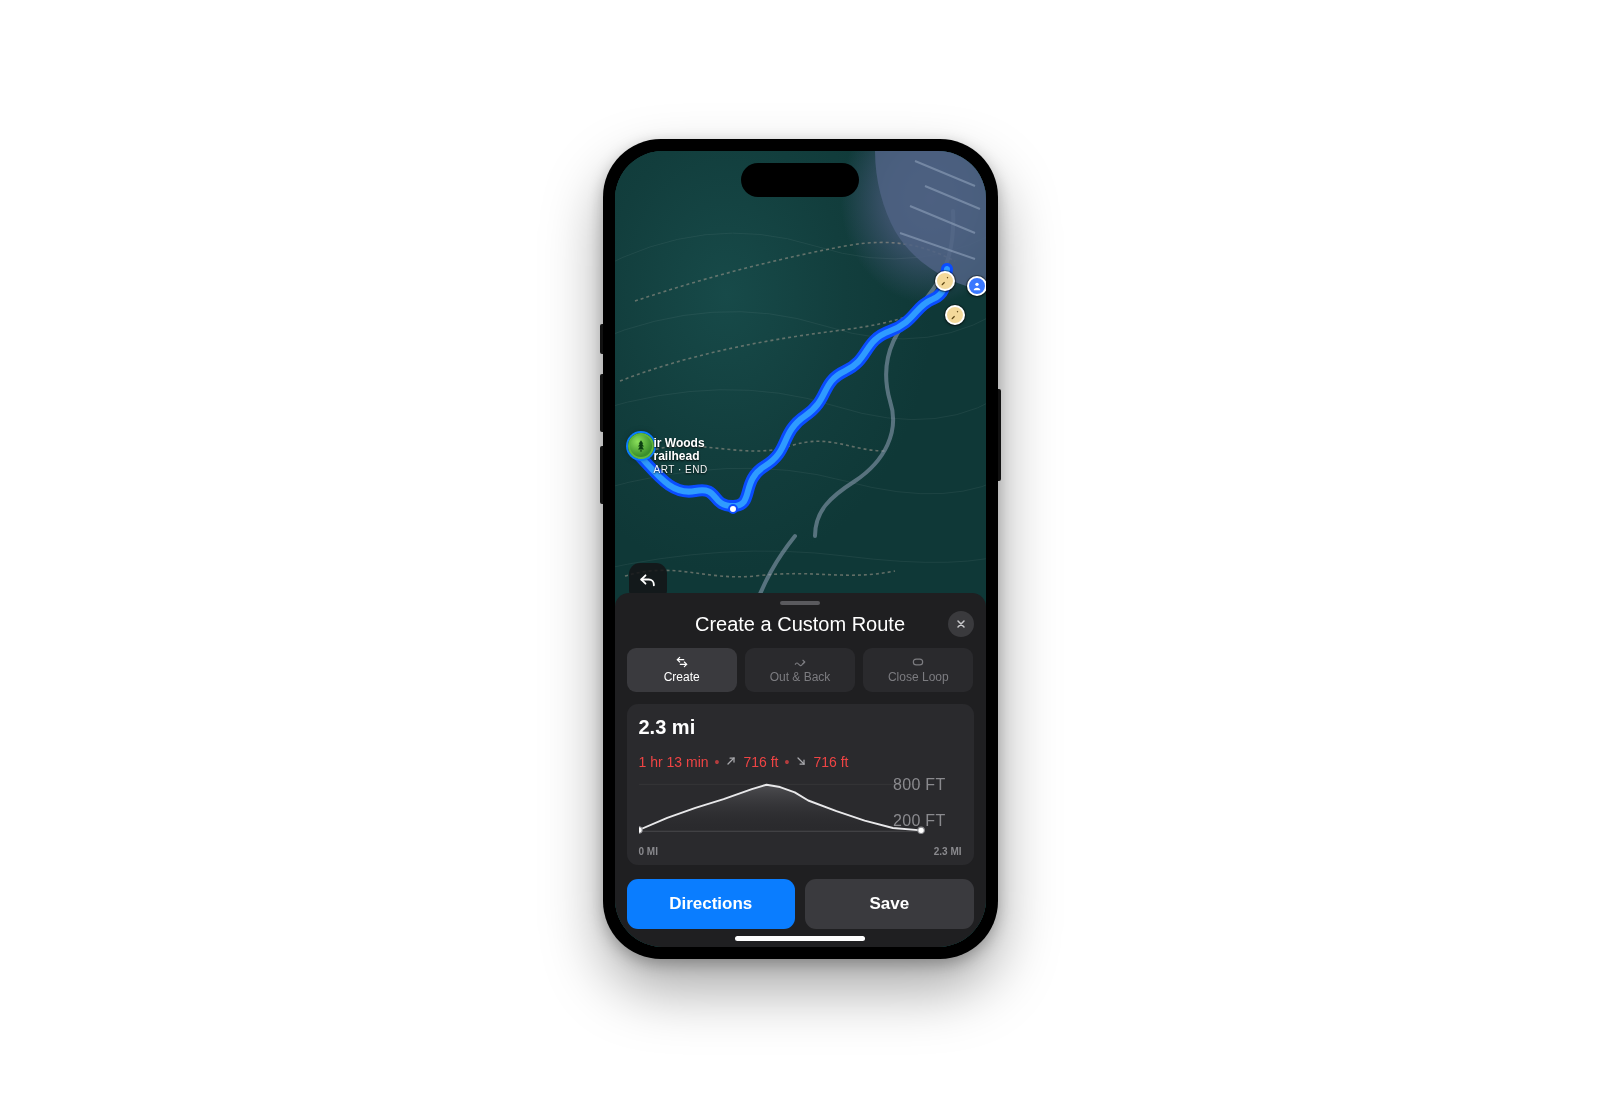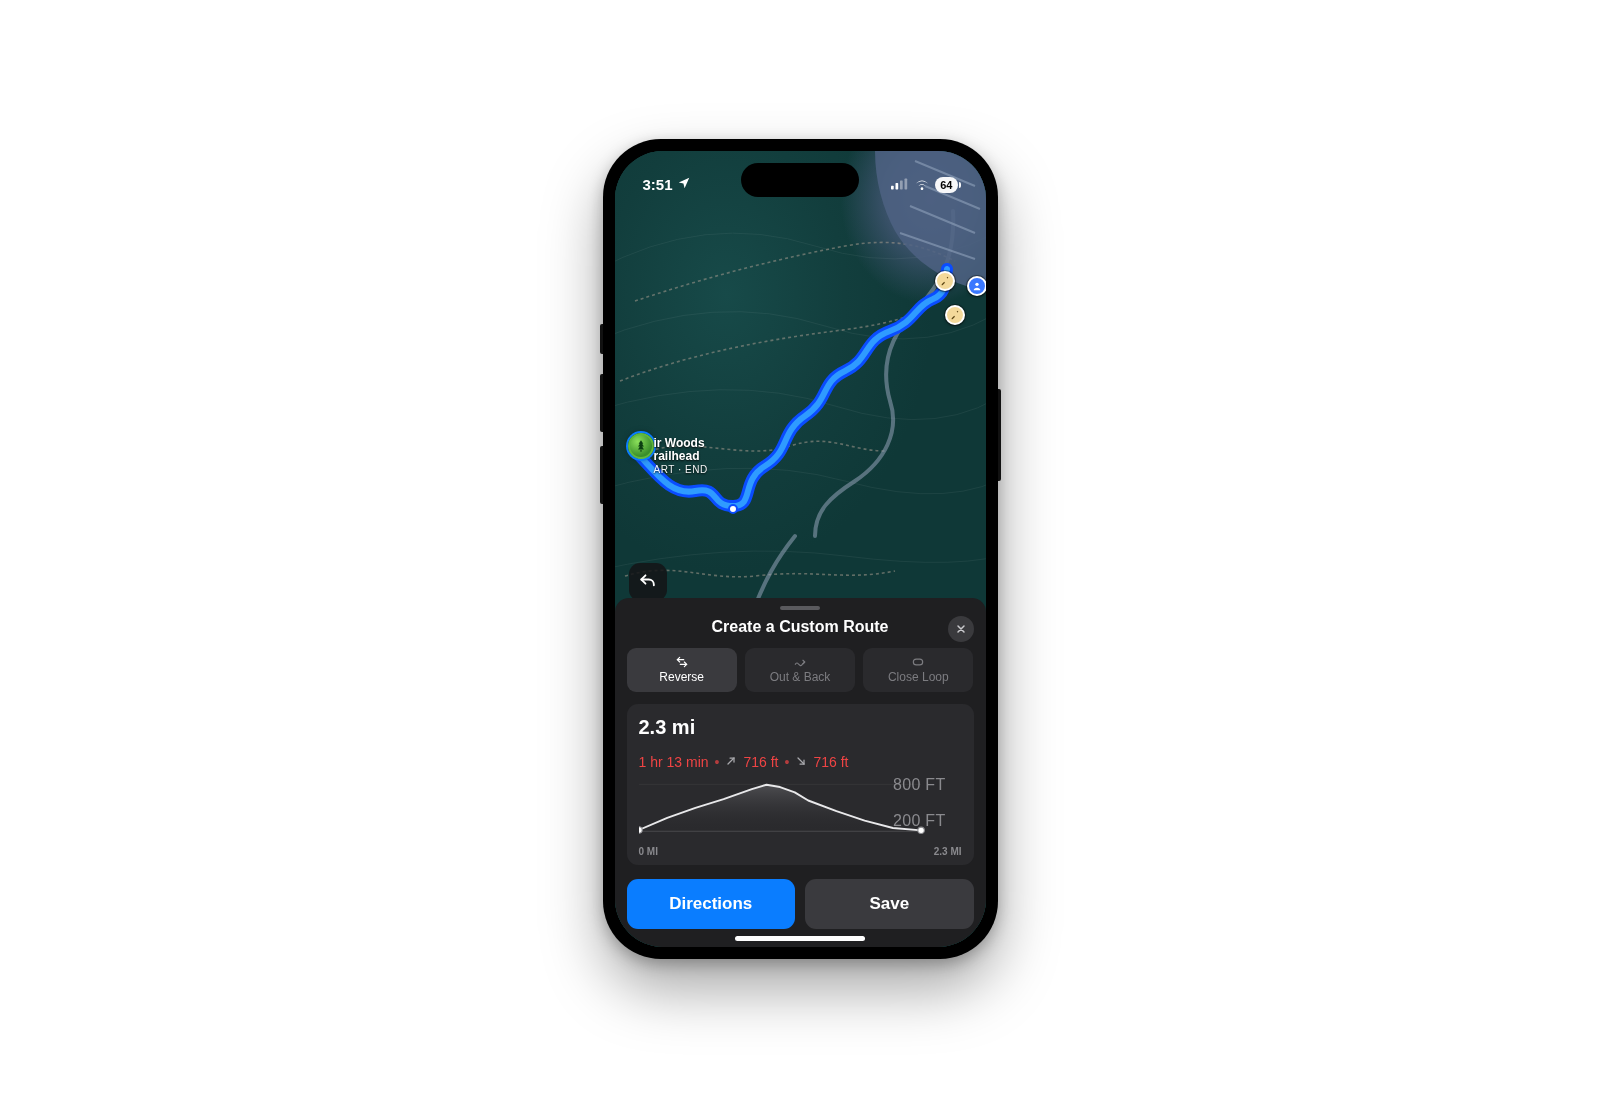--- a/index.html
+++ b/index.html
@@ -138,21 +138,21 @@
   position: absolute;
   left: 0; right: 0; bottom: 0;
   background: #1f1f21;
   border-top-left-radius: 14px;
   border-top-right-radius: 14px;
   padding: 8px 12px 18px;
   z-index: 45;
   color: #fff;
 }
 .grabber { width:40px; height:4px; background:#5a5a5e; border-radius:3px; margin: 0 auto 8px; }
-.sheet-header { position:relative; text-align:center; font-size:16px; font-weight:700; margin-bottom:12px; }
+.sheet-header { position:relative; text-align:center; font-size:20px; font-weight:400; margin-bottom:12px; }
 .close-btn {
   position:absolute; right:0; top:-2px;
   width:26px; height:26px; border-radius:50%;
   background:#3a3a3d;
   display:flex; align-items:center; justify-content:center;
   color:#c9c9cc;
 }
 .seg-row { display:flex; gap:8px; margin-bottom:12px; }
 .seg-btn {
   flex:1;
@@ -200,48 +200,20 @@
 }
 </style>
 </head>
 <body>
 
 <div class="phone-frame">
   <div class="pwr"></div>
   <div class="screen">
     <div class="island"></div>
 
-    <div class="status-bar">
-      <div class="status-left">
-        <span>3:51</span>
-        <span>
-          <svg width="14" height="14" viewBox="0 0 24 24" fill="#fff">
-              <path d="M3 11l18-8-8 18-2-8-8-2z"></path>
-            </svg>
-        </span>
-      </div>
-      <div class="status-right">
-        <span>
-          <svg width="18" height="12" viewBox="0 0 20 12" fill="#fff">
-              <rect x="0" y="8" width="3" height="4" rx="0.7"></rect>
-              <rect x="5" y="5" width="3" height="7" rx="0.7"></rect>
-              <rect x="10" y="2" width="3" height="10" rx="0.7" fill="#fff" opacity="0.4"></rect>
-              <rect x="15" y="0" width="3" height="12" rx="0.7" fill="#fff" opacity="0.4"></rect>
-            </svg>
-        </span>
-        <span>
-          <svg width="16" height="12" viewBox="0 0 24 18" fill="#fff">
-              <path d="M12 18c1 0 2-1 2-2s-1-2-2-2-2 1-2 2 1 2 2 2zm-5.6-5.6l2-2C9.4 9.4 10.6 9 12 9s2.6.4 3.6 1.4l2 2C16 10.8 14.1 10 12 10s-4 0.8-5.6 2.4zM2.8 8.8l2-2C7 4.6 9.4 3.6 12 3.6s5 1 7.2 3.2l2 2C18.4 6 15.3 4.8 12 4.8S5.6 6 2.8 8.8z"></path>
-            </svg>
-        </span>
-        <span class="battery-pill">
-          <span>64</span>
-        </span>
-      </div>
-    </div>
 
     <div class="map">
       <svg class="trail-overlay" viewBox="0 0 371 796" preserveAspectRatio="none">
 
         <g stroke="rgba(255,255,255,0.06)" stroke-width="1" fill="none">
           <path d="M-20 120 Q 90 60 200 95 T 400 70"></path>
           <path d="M-20 190 Q 100 140 210 175 T 400 150"></path>
           <path d="M-20 260 Q 110 220 220 255 T 400 235"></path>
           <path d="M-20 340 Q 120 300 230 330 T 400 320"></path>
           <path d="M-20 420 Q 110 390 230 405 T 400 400"></path>
@@ -326,21 +298,21 @@
       <div class="seg-row">
         <div class="seg-btn active">
           <span class="ico">
             <svg viewBox="0 0 24 24" fill="none" stroke="#fff" stroke-width="2" stroke-linecap="round" stroke-linejoin="round">
                 <path d="M8 4l-4 4 4 4"></path>
                 <path d="M4 8h11"></path>
                 <path d="M16 20l4-4-4-4"></path>
                 <path d="M20 16H9"></path>
               </svg>
           </span>
-          <span>Reverse</span>
+          <span>Create</span>
         </div>
         <div class="seg-btn disabled">
           <span class="ico">
             <svg viewBox="0 0 24 24" fill="none" stroke="#7c7c80" stroke-width="2" stroke-linecap="round" stroke-linejoin="round">
                 <path d="M4 16c4-8 8 8 12 0l4-4"></path>
                 <path d="M17 9l3 3-3 3"></path>
               </svg>
           </span>
           <span>Out &amp; Back</span>
         </div>

